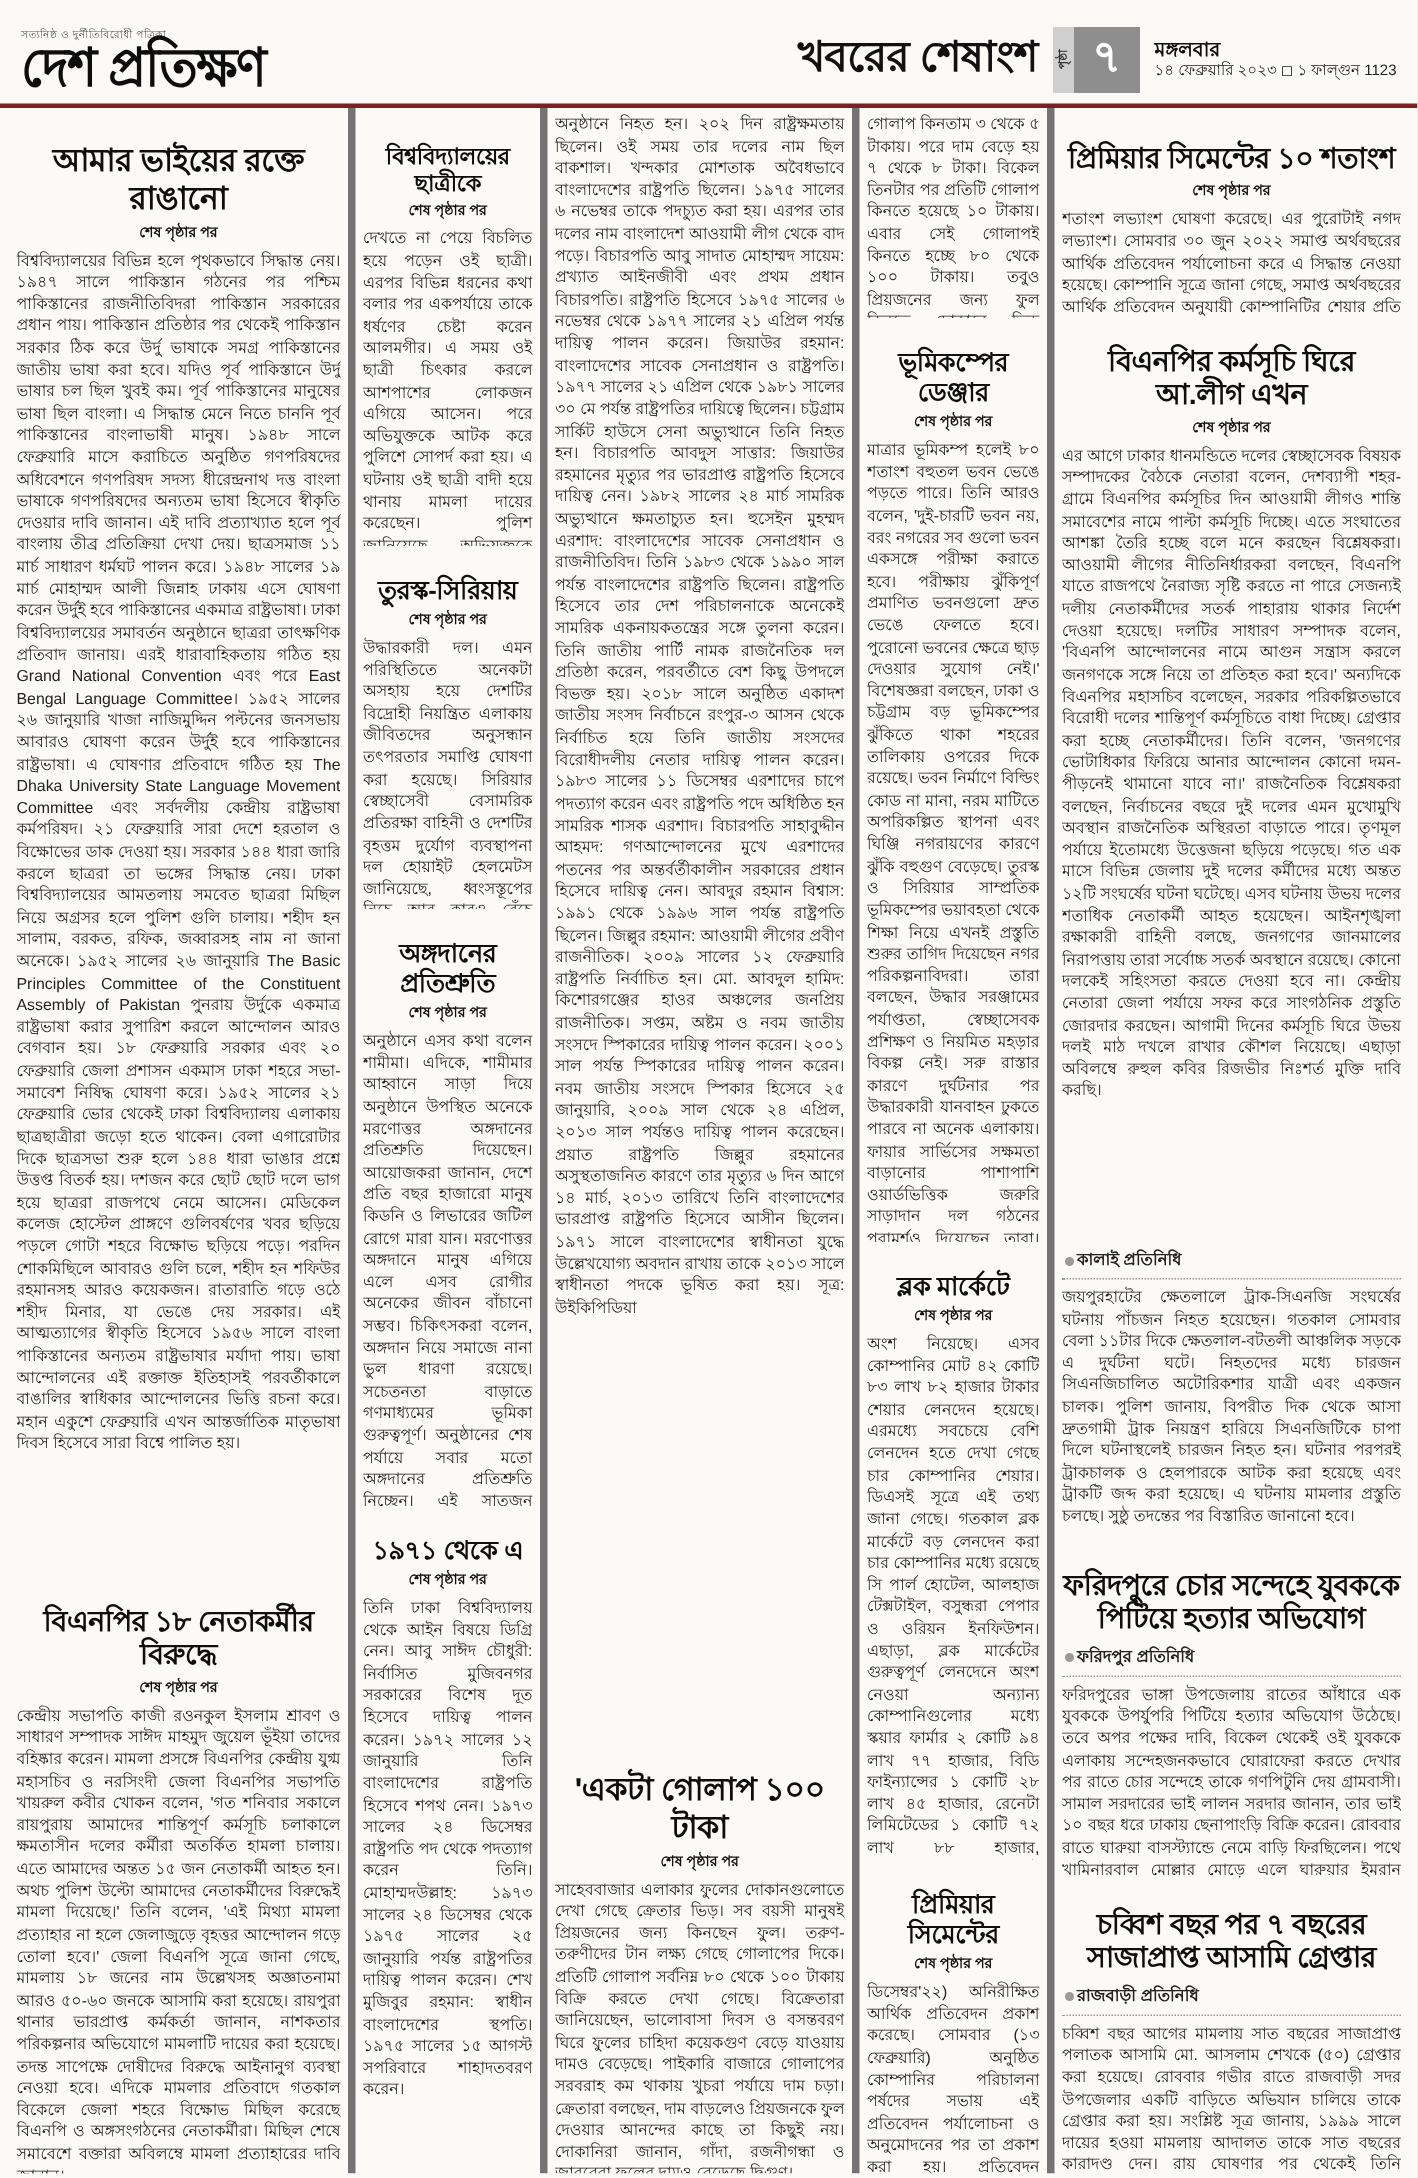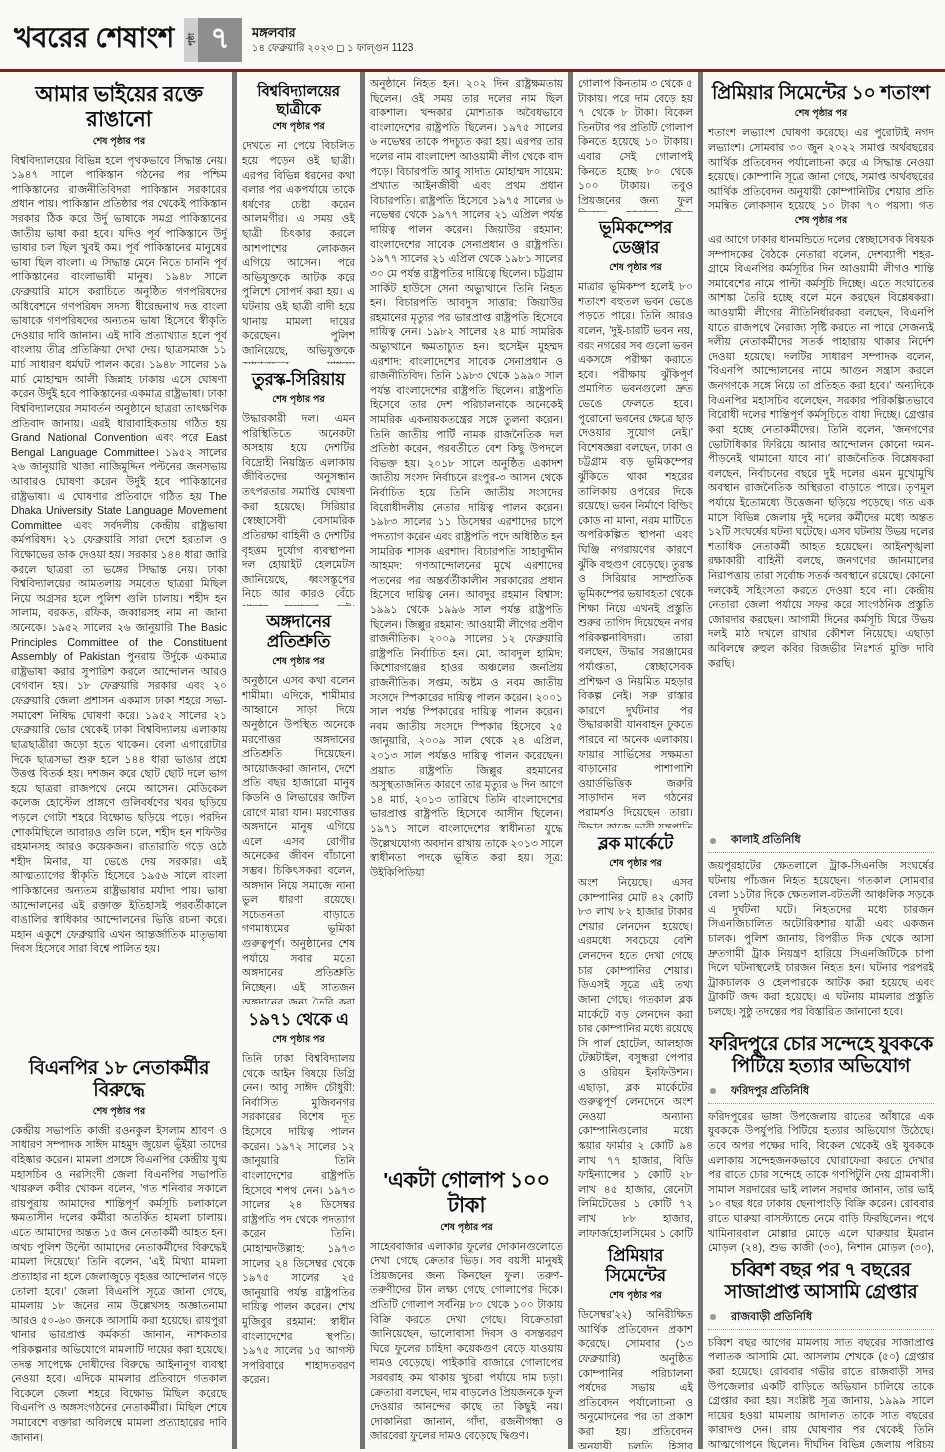--- a/index.html
+++ b/index.html
@@ -34,41 +34,45 @@
   .day{font-size:13px;font-weight:bold;color:#111;}
   .dateline{font-size:10px;color:#222;}
   
   .cols{display:flex;height:1377px;overflow:hidden;padding:0 6px;box-sizing:border-box;}
   .col{padding:4px 5px 0 5px;box-sizing:border-box;overflow:hidden;}
   .col + .col{border-left:5px solid #737373;}
   .c0{width:226px;} .c1{width:128px;} .c2{width:208px;} .c3{width:130px;} .c4{flex:1;}
   .art{overflow:hidden;}
   .hl{
     font-weight:bold;text-align:center;color:#0e0e0e;line-height:1.18;
-    margin:6px 0 0 0;letter-spacing:-.3px;
+    margin:20px 0 0 0;letter-spacing:-.3px;
   }
   .hl-xl{font-size:21px;} .hl-lg{font-size:19px;} .hl-md{font-size:17px;} .hl-sm{font-size:15px;}
   .cont{
     text-align:center;font-size:9.5px;font-weight:bold;color:#111;margin:2px 0 4px 0;
   }
   .body{
     font-size:10.6px;line-height:1.38;text-align:justify;color:#222;
     word-break:break-word;
   }
-  .byline{display:flex;align-items:center;gap:15px;font-size:11px;font-weight:bold;color:#222;
+  .byline{display:flex;align-items:center;gap:2px;font-size:11px;font-weight:bold;color:#222;
     margin:4px 0 2px 2px;}
   .dot{width:6px;height:6px;border-radius:50%;background:#9a9a9a;display:inline-block;}
   .byline-rule{border-bottom:1px dotted #9a9a9a;margin:2px 0 5px 0;}
 </style>
 </head>
 <body>
 
 <div class="page">
 
   <div class="masthead">
+    <div class="brand">
+      <span class="tagline">সত্যনিষ্ঠ ও দুর্নীতিবিরোধী পত্রিকা</span>
+      <span class="logo">দেশ প্রতিক্ষণ</span>
+    </div>
     <div class="mast-right">
       <span class="section-title">খবরের শেষাংশ</span>
       <div class="pagebox">
         <span class="pagelabel">পৃষ্ঠা</span>
         <span class="pagenum">৭</span>
       </div>
       <div class="dateblock">
         <span class="day">মঙ্গলবার</span>
         <span class="dateline">১৪ ফেব্রুয়ারি ২০২৩ ◻ ১ ফাল্গুন 1123</span>
       </div>
@@ -145,20 +149,21 @@
       </div>
     </div>
 
     <div class="col c4">
       <div class="art" style="height:135px">
         <div class="hl hl-lg">প্রিমিয়ার সিমেন্টের ১০ শতাংশ</div>
         <div class="cont">শেষ পৃষ্ঠার পর</div>
         <div class="body">শতাংশ লভ্যাংশ ঘোষণা করেছে। এর পুরোটাই নগদ লভ্যাংশ। সোমবার ৩০ জুন ২০২২ সমাপ্ত অর্থবছরের আর্থিক প্রতিবেদন পর্যালোচনা করে এ সিদ্ধান্ত নেওয়া হয়েছে। কোম্পানি সূত্রে জানা গেছে, সমাপ্ত অর্থবছরের আর্থিক প্রতিবেদন অনুযায়ী কোম্পানিটির শেয়ার প্রতি সমন্বিত লোকসান হয়েছে ১০ টাকা ৭০ পয়সা। গত অর্থবছরের একই সময়ে শেয়ার প্রতি সমন্বিত আয় (ইপিএস) ছিল ৬ টাকা ১৮ পয়সা। এছাড়া, ২০২২ সালের ৩০ জুন শেষে কোম্পানিটির শেয়ার প্রতি সমন্বিত সম্পদ (এনএভিপিএস) দাঁড়িয়েছে ৬৭ টাকা ১৩ পয়সা। এই লভ্যাংশ অনুমোদনের জন্য আগামী ২৮ মার্চ বার্ষিক সাধারণ সভা (এজিএম) করবে কোম্পানিটি। এর জন্য রেকর্ড তারিখ নির্ধারণ করা হয়েছে আগামী ৬ মার্চ।</div>
       </div>
       <div class="art" style="height:616px">
+        <div class="hl hl-lg">বিএনপির কর্মসূচি ঘিরে আ.লীগ এখন</div>
         <div class="cont">শেষ পৃষ্ঠার পর</div>
         <div class="body">এর আগে ঢাকার ধানমন্ডিতে দলের স্বেচ্ছাসেবক বিষয়ক সম্পাদকের বৈঠকে নেতারা বলেন, দেশব্যাপী শহর-গ্রামে বিএনপির কর্মসূচির দিন আওয়ামী লীগও শান্তি সমাবেশের নামে পাল্টা কর্মসূচি দিচ্ছে। এতে সংঘাতের আশঙ্কা তৈরি হচ্ছে বলে মনে করছেন বিশ্লেষকরা। আওয়ামী লীগের নীতিনির্ধারকরা বলছেন, বিএনপি যাতে রাজপথে নৈরাজ্য সৃষ্টি করতে না পারে সেজন্যই দলীয় নেতাকর্মীদের সতর্ক পাহারায় থাকার নির্দেশ দেওয়া হয়েছে। দলটির সাধারণ সম্পাদক বলেন, 'বিএনপি আন্দোলনের নামে আগুন সন্ত্রাস করলে জনগণকে সঙ্গে নিয়ে তা প্রতিহত করা হবে।' অন্যদিকে বিএনপির মহাসচিব বলেছেন, সরকার পরিকল্পিতভাবে বিরোধী দলের শান্তিপূর্ণ কর্মসূচিতে বাধা দিচ্ছে। গ্রেপ্তার করা হচ্ছে নেতাকর্মীদের। তিনি বলেন, 'জনগণের ভোটাধিকার ফিরিয়ে আনার আন্দোলন কোনো দমন-পীড়নেই থামানো যাবে না।' রাজনৈতিক বিশ্লেষকরা বলছেন, নির্বাচনের বছরে দুই দলের এমন মুখোমুখি অবস্থান রাজনৈতিক অস্থিরতা বাড়াতে পারে। তৃণমূল পর্যায়ে ইতোমধ্যে উত্তেজনা ছড়িয়ে পড়েছে। গত এক মাসে বিভিন্ন জেলায় দুই দলের কর্মীদের মধ্যে অন্তত ১২টি সংঘর্ষের ঘটনা ঘটেছে। এসব ঘটনায় উভয় দলের শতাধিক নেতাকর্মী আহত হয়েছেন। আইনশৃঙ্খলা রক্ষাকারী বাহিনী বলছে, জনগণের জানমালের নিরাপত্তায় তারা সর্বোচ্চ সতর্ক অবস্থানে রয়েছে। কোনো দলকেই সহিংসতা করতে দেওয়া হবে না। কেন্দ্রীয় নেতারা জেলা পর্যায়ে সফর করে সাংগঠনিক প্রস্তুতি জোরদার করছেন। আগামী দিনের কর্মসূচি ঘিরে উভয় দলই মাঠ দখলে রাখার কৌশল নিয়েছে। এছাড়া অবিলম্বে রুহুল কবির রিজভীর নিঃশর্ত মুক্তি দাবি করছি।</div>
       </div>
       <div class="art" style="height:200px">
         <div class="byline">
           <span class="dot"></span>
           <span>কালাই প্রতিনিধি</span>
         </div>
         <div class="byline-rule"></div>
         <div class="body">জয়পুরহাটের ক্ষেতলালে ট্রাক-সিএনজি সংঘর্ষের ঘটনায় পাঁচজন নিহত হয়েছেন। গতকাল সোমবার বেলা ১১টার দিকে ক্ষেতলাল-বটতলী আঞ্চলিক সড়কে এ দুর্ঘটনা ঘটে। নিহতদের মধ্যে চারজন সিএনজিচালিত অটোরিকশার যাত্রী এবং একজন চালক। পুলিশ জানায়, বিপরীত দিক থেকে আসা দ্রুতগামী ট্রাক নিয়ন্ত্রণ হারিয়ে সিএনজিটিকে চাপা দিলে ঘটনাস্থলেই চারজন নিহত হন। ঘটনার পরপরই ট্রাকচালক ও হেলপারকে আটক করা হয়েছে এবং ট্রাকটি জব্দ করা হয়েছে। এ ঘটনায় মামলার প্রস্তুতি চলছে। সুষ্ঠু তদন্তের পর বিস্তারিত জানানো হবে।</div>

